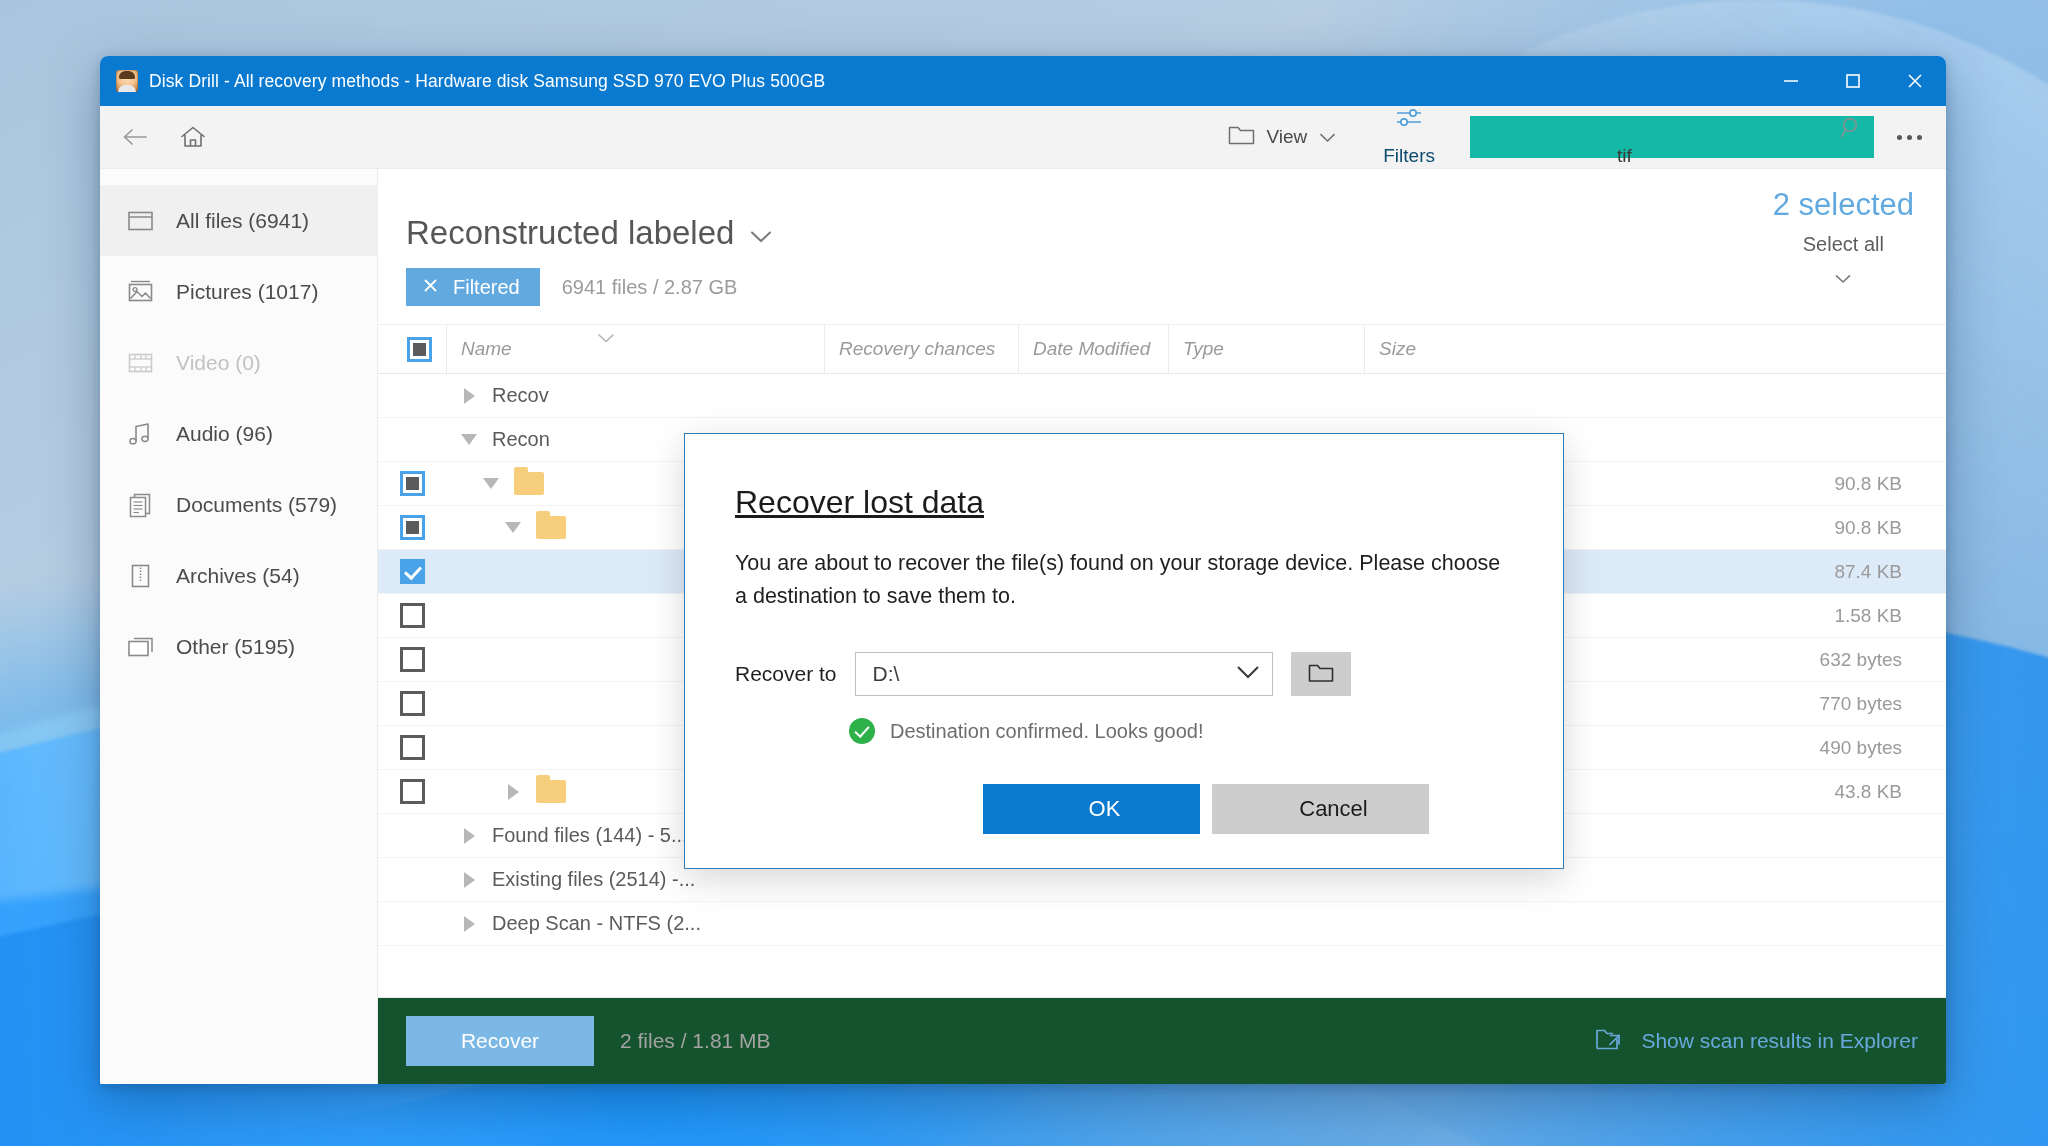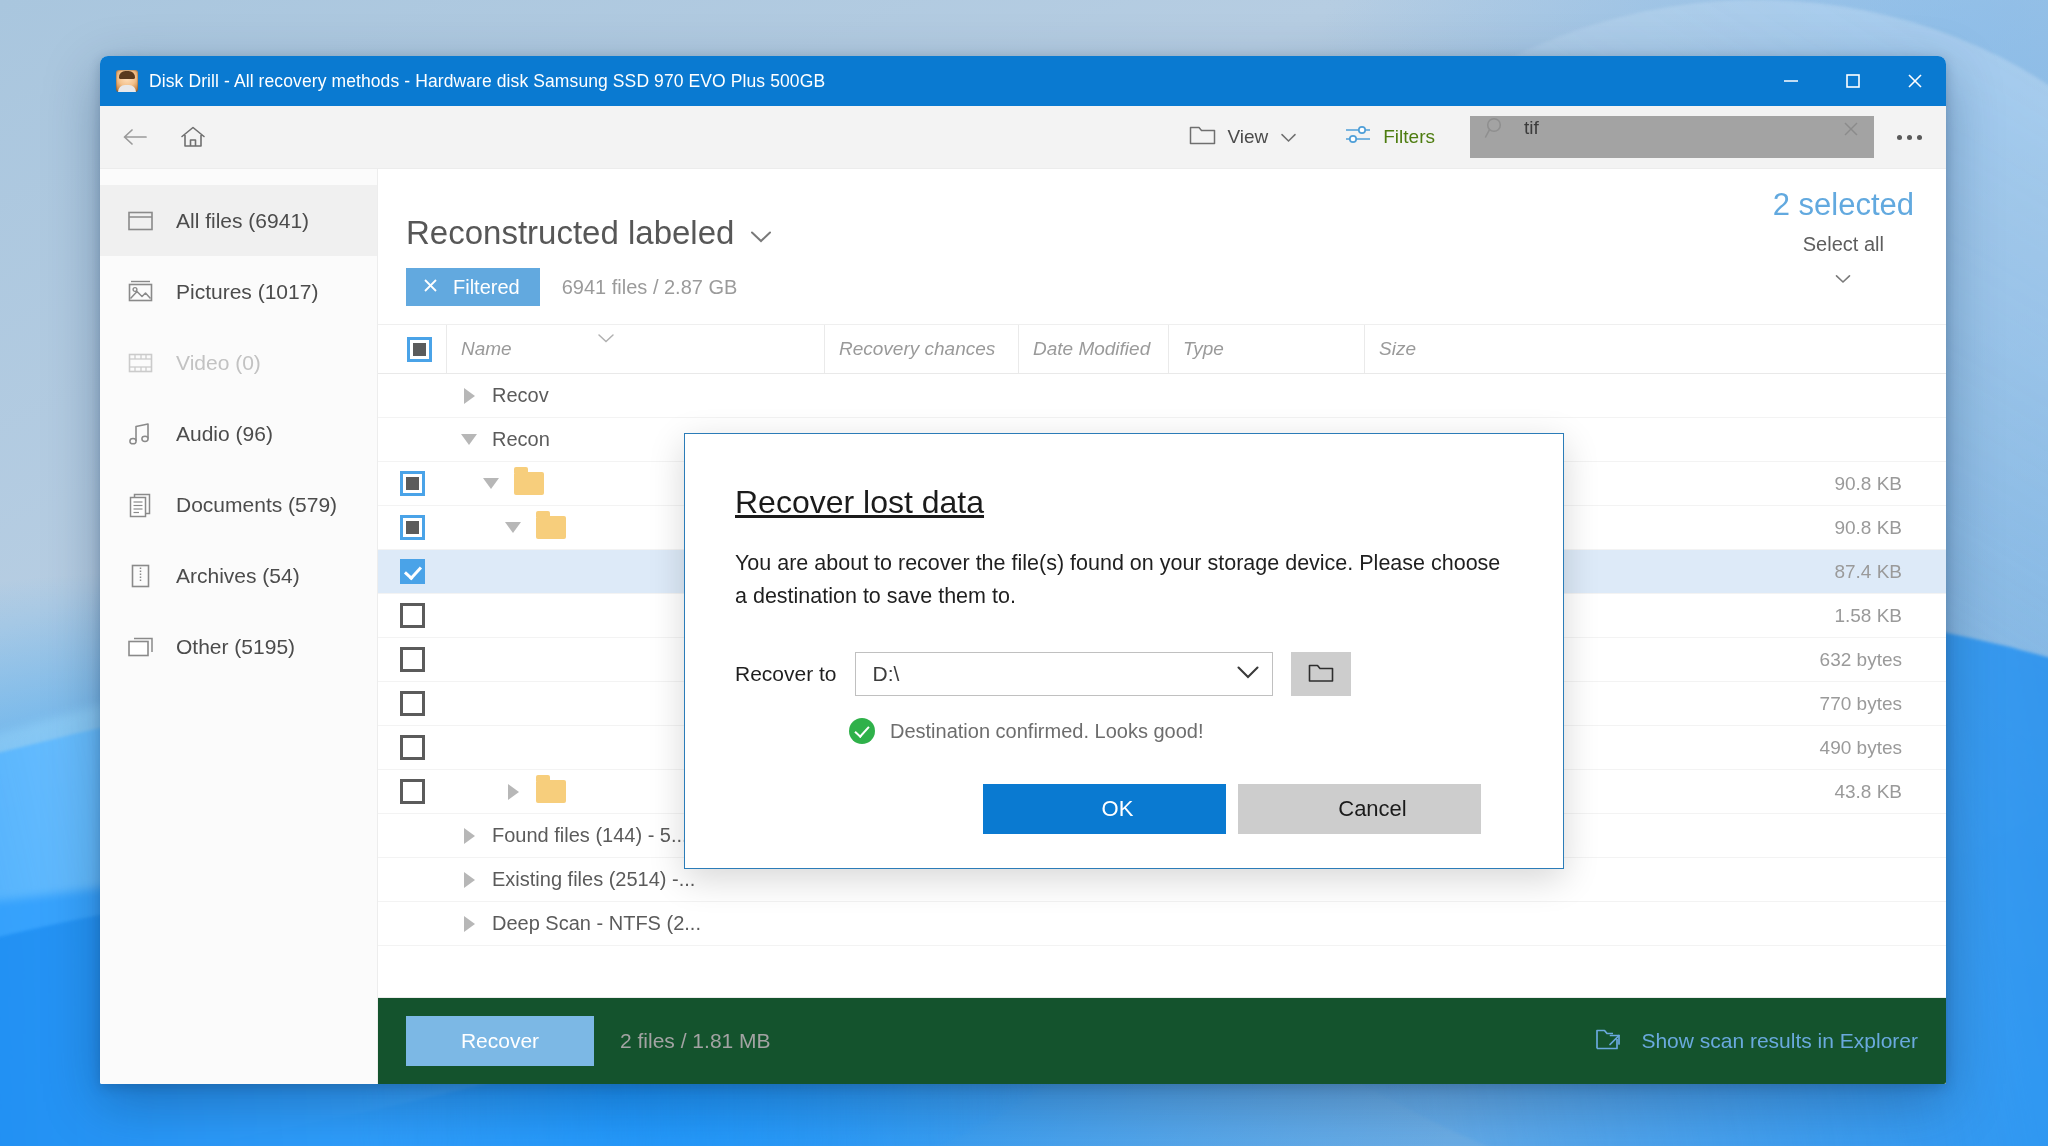--- a/index.html
+++ b/index.html
@@ -114,30 +114,31 @@
     width: 46px; height: 46px; margin-left: 12px;
     display: flex; align-items: center; justify-content: center;
     border-radius: 3px; cursor: default;
   }
   #tb-right { margin-left: auto; display: flex; align-items: center; padding-right: 14px; }
   .tb-text-btn {
     display: flex; align-items: center; gap: 11px;
     padding: 9px 13px; border-radius: 3px; cursor: default;
     font-size: 19px; color: #4b4b4b;
   }
-  .tb-text-btn.accent { color: #4d7c0f; }
+  .tb-text-btn.accent { color: #0c4a6e; flex-direction: column; }
   .chev-sm { margin-left: 2px; }
 
   #searchbox {
-    display: flex; align-items: flex-start;
+    display: flex; align-items: flex-end;
     width: 404px; height: 42px;
-    background: #a3a3a3;
+    background: #14b8a6;
     margin-left: 22px;
     padding: 0 10px 0 14px;
     box-sizing: border-box;
+    flex-direction: column;
   }
   #search-input {
     flex: 1 1 auto; border: 0; background: transparent; outline: none;
     font-family: "Liberation Sans", sans-serif;
     font-size: 19px; color: #3b3b3b; margin-left: 14px;
   }
   #search-clear { width: 26px; height: 26px; display:flex; align-items:center; justify-content:center; cursor: default; }
   #more-btn {
     width: 46px; height: 46px; margin-left: 12px;
     display: flex; align-items: center; justify-content: center; gap: 5px;
@@ -315,21 +316,21 @@
   #status-check::after {
     content: ""; position: absolute; left: 9px; top: 5px;
     width: 6px; height: 12px; border: solid #fff; border-width: 0 2.6px 2.6px 0;
     transform: rotate(42deg);
   }
   #status-text { font-size: 20px; color: #6d6d6d; }
   #dlg-actions {
     display: flex; gap: 12px; padding: 40px 0 0 298px;
   }
   .dlg-btn {
-    width: 243px; height: 50px; border: 0; cursor: default;
+    width: 217px; height: 50px; border: 0; cursor: default;
     font-size: 22px; font-family: "Liberation Sans", sans-serif; padding-left: 32px;
   }
   #ok-btn { background: #0a7ad1; color: #fff; }
   #cancel-btn { background: #cdcdcd; color: #1b1b1b; }
 </style>
 </head>
 <body>
 
 <div id="desktop">
   <div class="swoosh sw5"></div>

